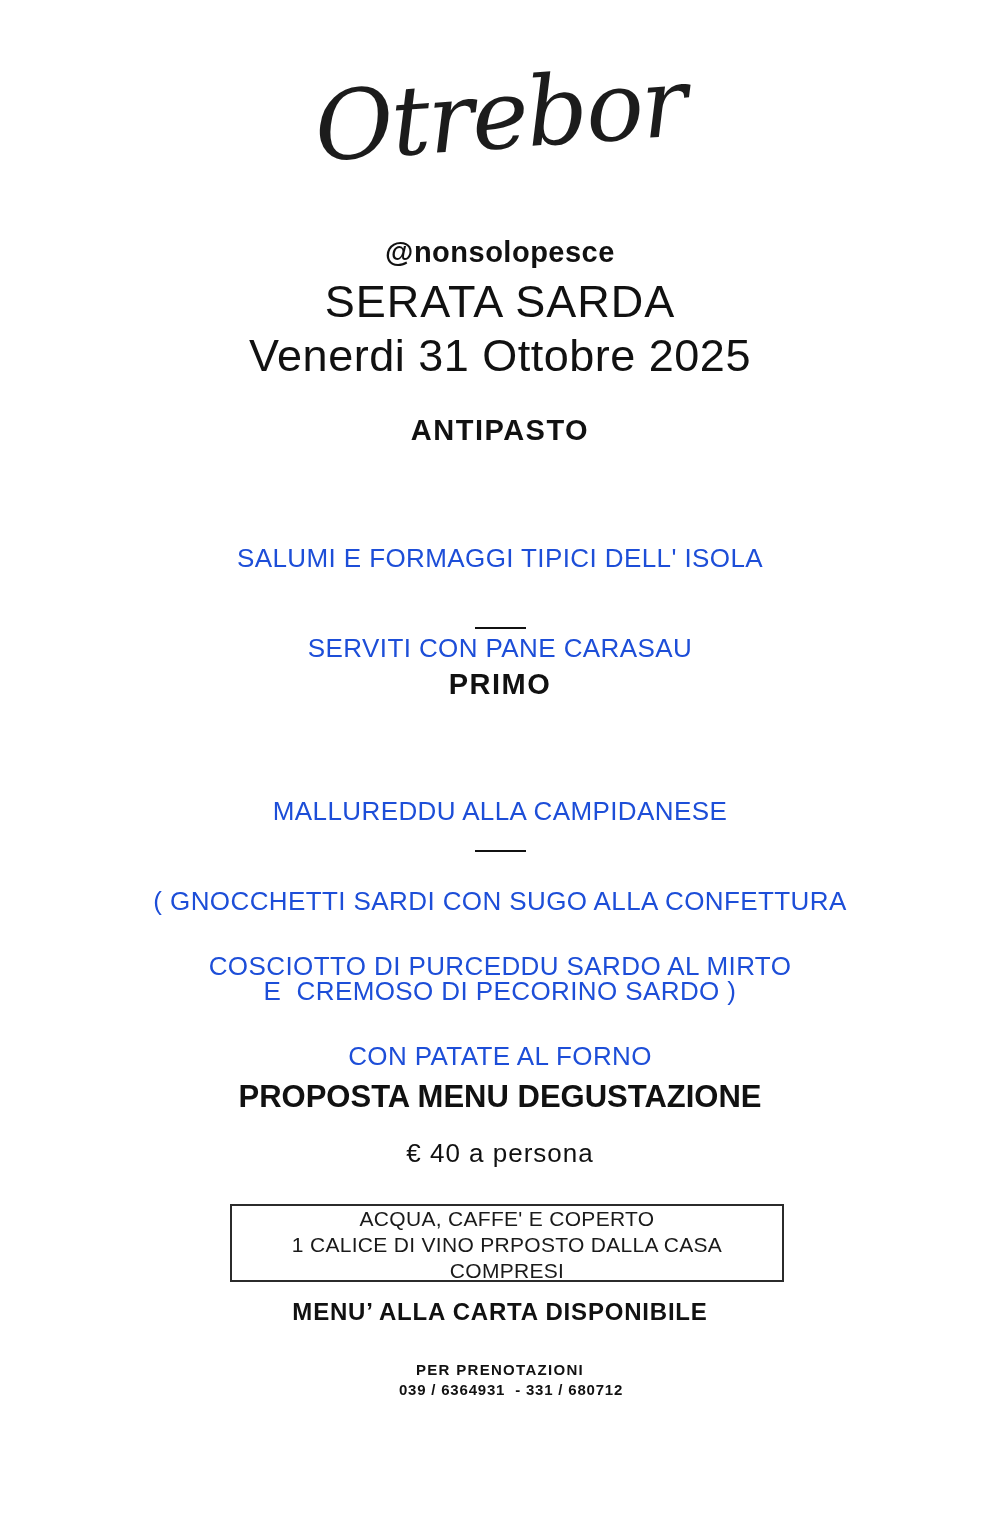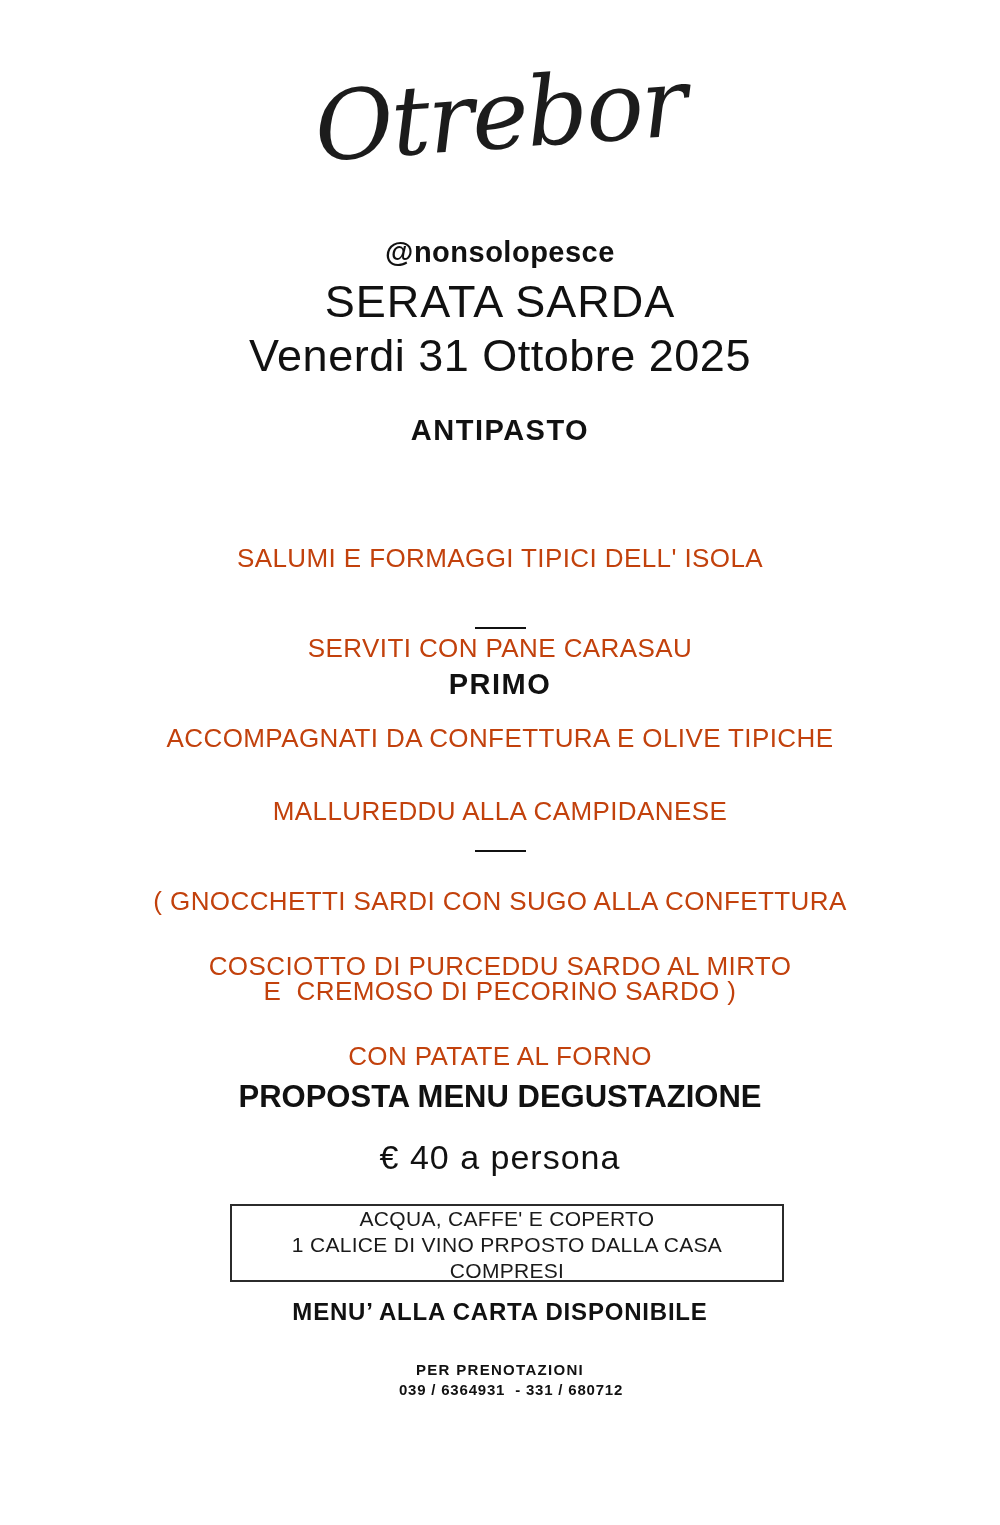--- a/index.html
+++ b/index.html
@@ -55,21 +55,21 @@
     font-weight: 700;
     letter-spacing: 1.5px;
   }
   .h-antipasto { top: 414px; }
   .h-primo    { top: 668px; }
   .body-block {
     font-size: 26px;
     line-height: 30px;
     font-weight: 400;
     letter-spacing: 0.4px;
-    color: #c2410c;
+    color: #1d4ed8;
   }
   .b-antipasto { top: 483px; }
   .b-primo     { top: 736px; }
   .b-secondo   { top: 891px; }
   .divider {
     position: absolute;
     left: 475px;
     width: 51px;
     height: 2px;
     background: #111111;
@@ -78,21 +78,21 @@
   .d2 { top: 850px; }
   .tasting-heading {
     top: 1012px;
     font-size: 31px;
     line-height: 34px;
     font-weight: 700;
     letter-spacing: 0;
   }
   .price {
     top: 1138px;
-    font-size: 34px;
+    font-size: 26px;
     font-weight: 400;
     letter-spacing: 1px;
   }
   .included-box {
     position: absolute;
     left: 230px;
     top: 1204px;
     width: 554px;
     height: 78px;
     border: 2px solid #2b2b2b;
@@ -138,21 +138,20 @@
 
   <div class="abs title">SERATA SARDA</div>
 
   <div class="abs date">Venerdi 31 Ottobre 2025</div>
 
   <div class="abs section-heading h-antipasto">ANTIPASTO</div>
 
   <div class="abs body-block b-antipasto">
     <div>SALUMI E FORMAGGI TIPICI DELL' ISOLA</div>
     <div>SERVITI CON PANE CARASAU</div>
-    <div>ACCOMPAGNATI DA CONFETTURA E OLIVE TIPICHE</div>
   </div>
 
   <div class="divider d1"></div>
 
   <div class="abs section-heading h-primo">PRIMO</div>
 
   <div class="abs body-block b-primo">
     <div>MALLUREDDU ALLA CAMPIDANESE</div>
     <div>( GNOCCHETTI SARDI CON SUGO ALLA CONFETTURA</div>
     <div>E  CREMOSO DI PECORINO SARDO )</div>

